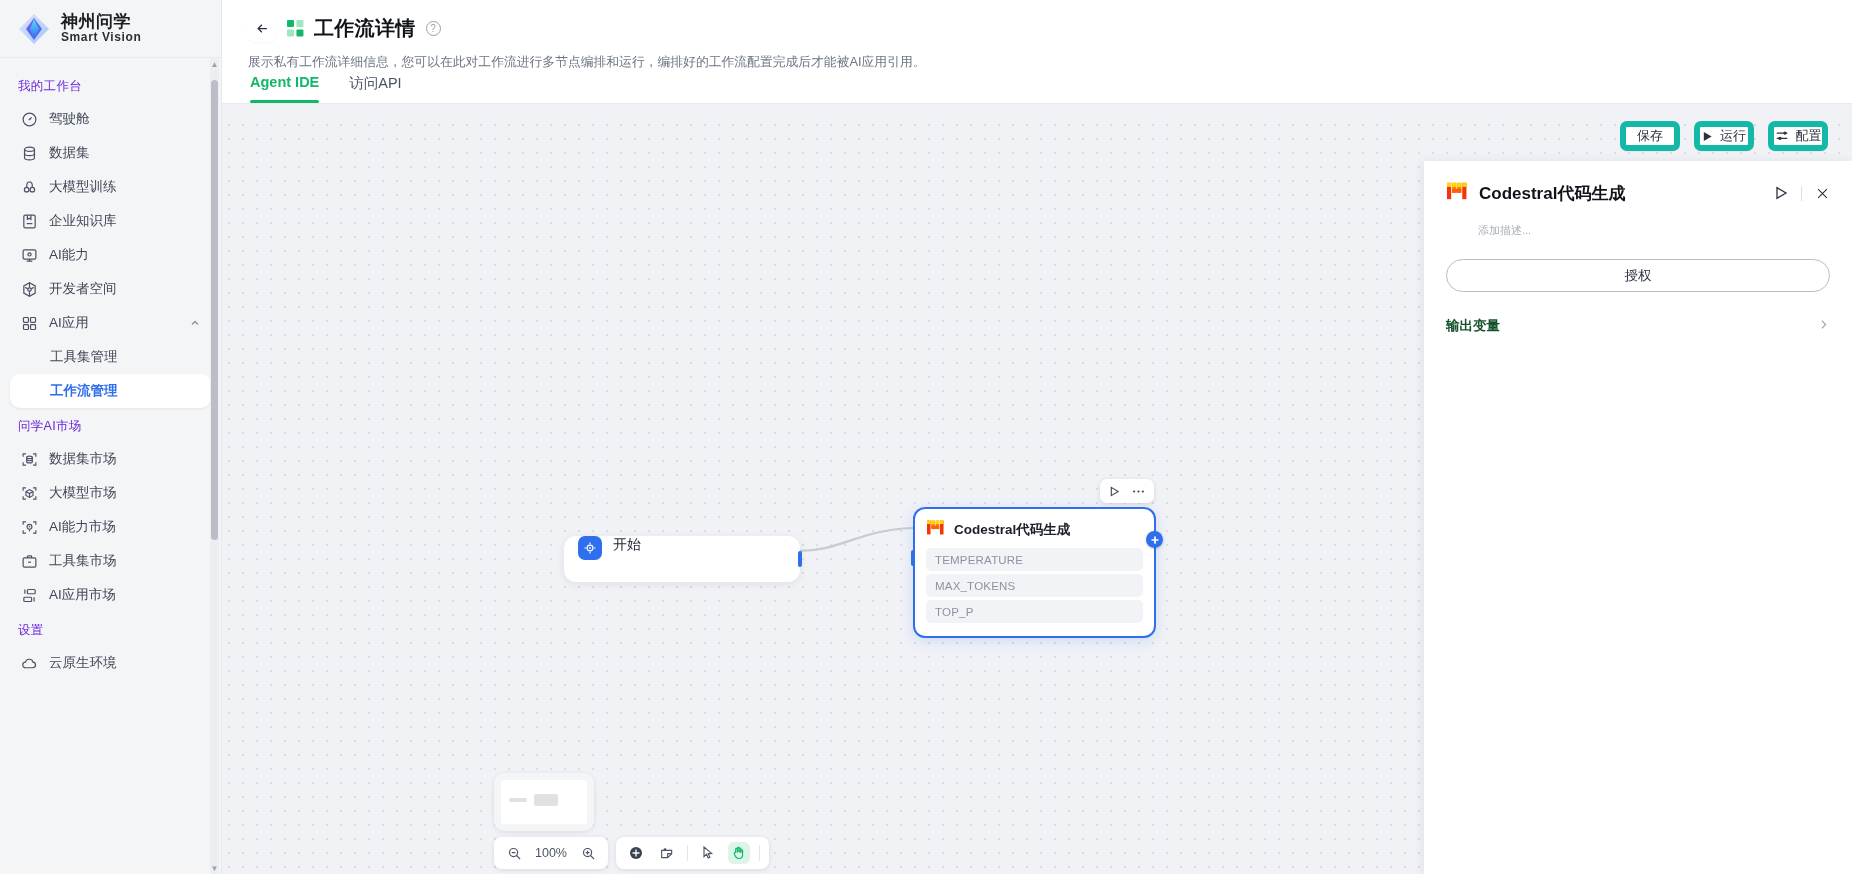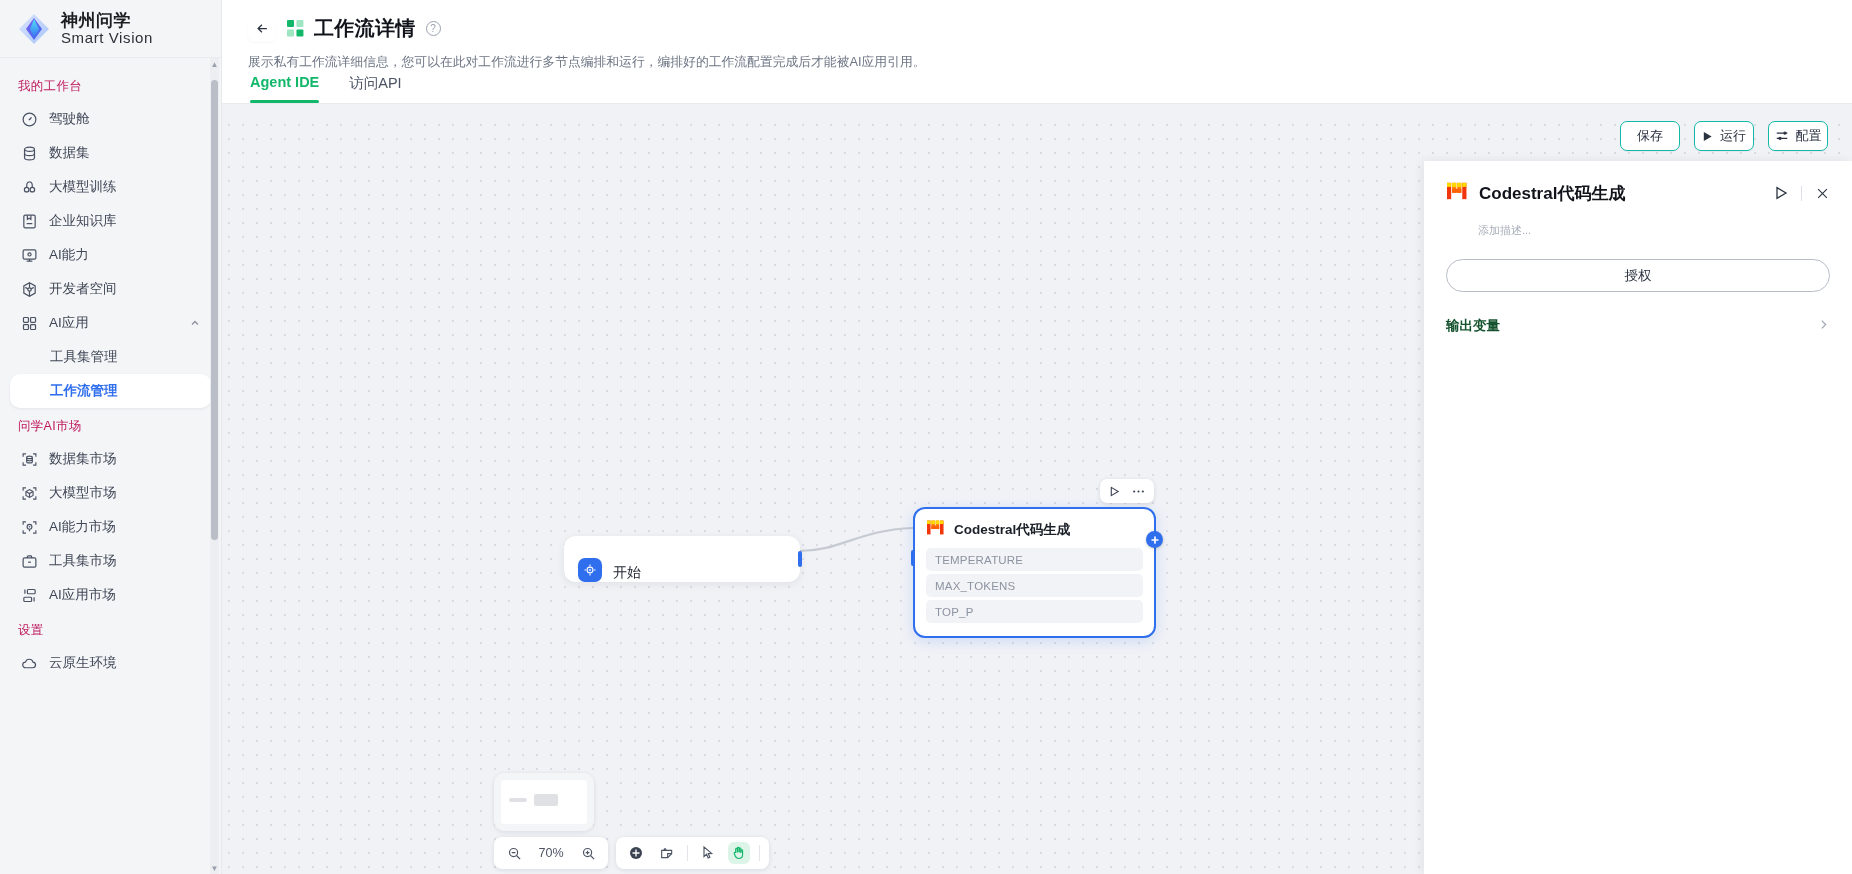--- a/index.html
+++ b/index.html
@@ -20,28 +20,28 @@
     position: relative; flex: 0 0 222px;
   }
   .brand {
     height: 58px; display: flex; align-items: center; gap: 9px;
     padding: 0 16px; background: #f4f5f7;
     border-bottom: 1px solid #e9eaee;
   }
   .brand-logo { width: 36px; height: 36px; flex: 0 0 36px; position: relative; }
   .brand-text { display: flex; flex-direction: column; line-height: 1.05; }
   .brand-cn { font-size: 17px; font-weight: 700; color: #1b1d21; letter-spacing: .5px; }
-  .brand-en { font-size: 15px; font-weight: 400; color: #2c2f36; letter-spacing: .6px; }
+  .brand-en { font-size: 12px; font-weight: 700; color: #2c2f36; letter-spacing: .6px; }
 
   .nav-scroll {
     flex: 1; overflow: hidden; position: relative;
     padding: 10px 0 4px 0;
   }
   .nav-group-title {
-    font-size: 12.5px; color: #be185d; padding: 10px 18px 7px 18px; letter-spacing: .3px;
+    font-size: 12.5px; color: #6d28d9; padding: 10px 18px 7px 18px; letter-spacing: .3px;
   }
   .nav-item {
     display: flex; align-items: center; gap: 11px;
     height: 34px; margin: 0 10px; padding: 0 10px;
     border-radius: 8px; cursor: pointer;
   }
   .nav-item .ico { width: 18px; height: 18px; flex: 0 0 18px; display: flex; align-items: center; justify-content: center; color: #4a5364; }
   .nav-item .lbl { font-size: 13.5px; color: #3f4756; white-space: nowrap; }
   .nav-item.sub { padding-left: 40px; }
   .nav-item.sub .lbl { color: #3f4756; }
@@ -97,33 +97,33 @@
     background-image: radial-gradient(#d9dce3 1.1px, transparent 1.2px);
     background-size: 14px 14px;
   }
   .canvas-topstrip { position:absolute; left:0; right:0; top:0; height:18px; background:#f1f2f6; }
 
   .toolbar-top {
     position: absolute; top: 17px; right: 24px; display: flex; gap: 14px; z-index: 8;
   }
   .tbtn {
     height: 30px; min-width: 60px; padding: 0 0; background: #fff;
-    border: 1px solid #14b8a6; border-radius: 7px;
+    border: 6px solid #14b8a6; border-radius: 7px;
     display: flex; align-items: center; justify-content: center; gap: 7px;
     font-size: 13px; color: #2b3240; cursor: pointer;
     box-shadow: 0 1px 1px rgba(16,24,40,.04);
   }
   .tbtn .gi { display: flex; align-items: center; color: #2b3240; }
 
   
   .node-start {
     position: absolute; left: 342px; top: 432px; width: 236px; height: 46px;
     background: #fff; border-radius: 12px;
     box-shadow: 0 2px 8px rgba(16,24,40,.08);
-    display: flex; align-items: flex-end; gap: 11px; padding: 0 14px;
+    display: flex; align-items: flex-start; gap: 11px; padding: 0 14px;
   }
   .start-ico {
     width: 24px; height: 24px; border-radius: 7px; background: #2f6fed;
     display: flex; align-items: center; justify-content: center; color: #fff;
   }
   .node-start .lbl { font-size: 14px; color: #232833; }
 
   .node-llm {
     position: absolute; left: 691px; top: 403px; width: 243px; height: 131px;
     background: #fff; border: 2px solid #2f6fed; border-radius: 12px;
@@ -541,21 +541,21 @@
       </div>
 
       <div class="bottombar">
         <div class="bb-seg">
           <span class="bb-ico">
             <svg width="15" height="15" viewBox="0 0 24 24" fill="none" stroke="currentColor" stroke-width="1.9">
                 <circle cx="10.5" cy="10.5" r="6.5"></circle>
                 <path d="M15.2 15.2 L21 21M7.5 10.5h6"></path>
               </svg>
           </span>
-          <span class="bb-zoom">70%</span>
+          <span class="bb-zoom">100%</span>
           <span class="bb-ico">
             <svg width="15" height="15" viewBox="0 0 24 24" fill="none" stroke="currentColor" stroke-width="1.9">
                 <circle cx="10.5" cy="10.5" r="6.5"></circle>
                 <path d="M15.2 15.2 L21 21M7.5 10.5h6M10.5 7.5v6"></path>
               </svg>
           </span>
         </div>
         <div class="bb-seg">
           <span class="bb-ico">
             <svg width="16" height="16" viewBox="0 0 24 24">

